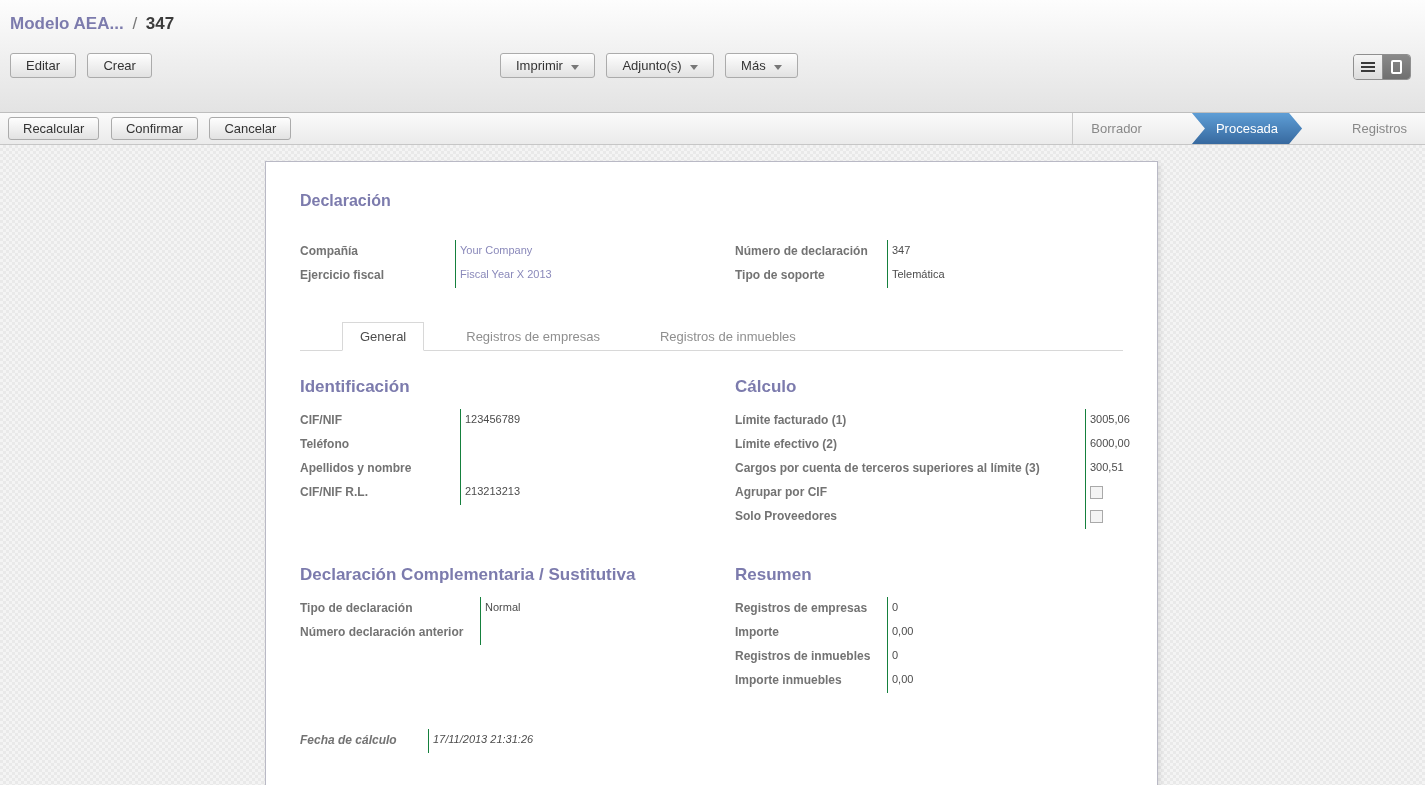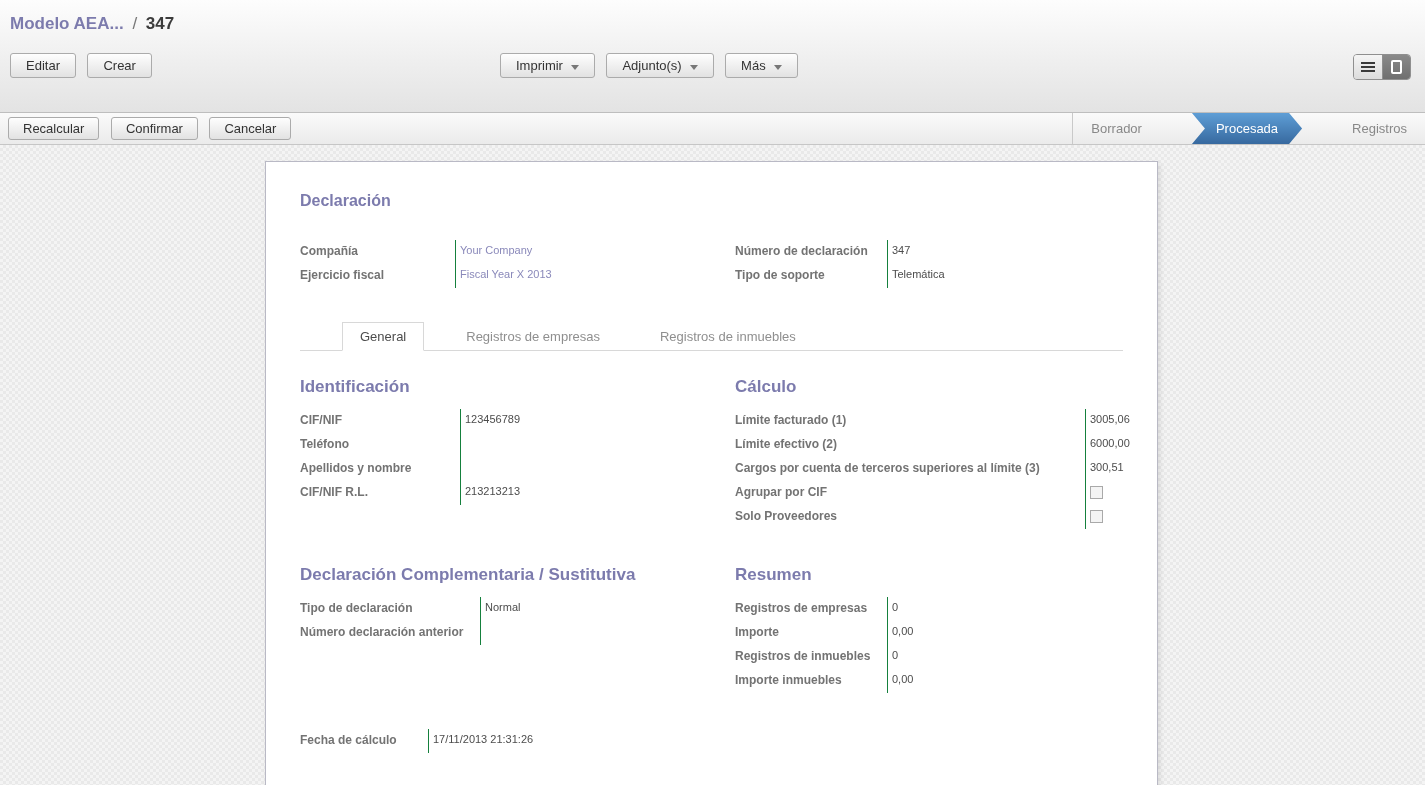--- a/index.html
+++ b/index.html
@@ -73,21 +73,21 @@
   
   .tabbar { margin-top:34px; border-bottom:1px solid #d8d8d8; padding-left:18px;
     display:flex; }
   .tab { font-size:13px; padding:6px 17px; margin-bottom:-1px; cursor:pointer;
     color:#8f8f8f; border:1px solid transparent;margin-left:24px; }
   .tab.active { color:#4c4c4c; background:#fff; border:1px solid #d8d8d8;
     border-bottom-color:#fff; }
 
   .notebook { padding-top:26px; }
   .section-block { margin-bottom:36px; }
-  .fecha-row { margin-top:6px; }
+  .fecha-row { margin-top:6px;font-style:italic; }
 </style>
 </head>
 <body>
 
 <div class="topbar">
   <div class="breadcrumb">
     <span class="bc-link">Modelo AEA...</span>
     <span class="bc-sep">/</span>
     <span class="bc-current">347</span>
   </div>

